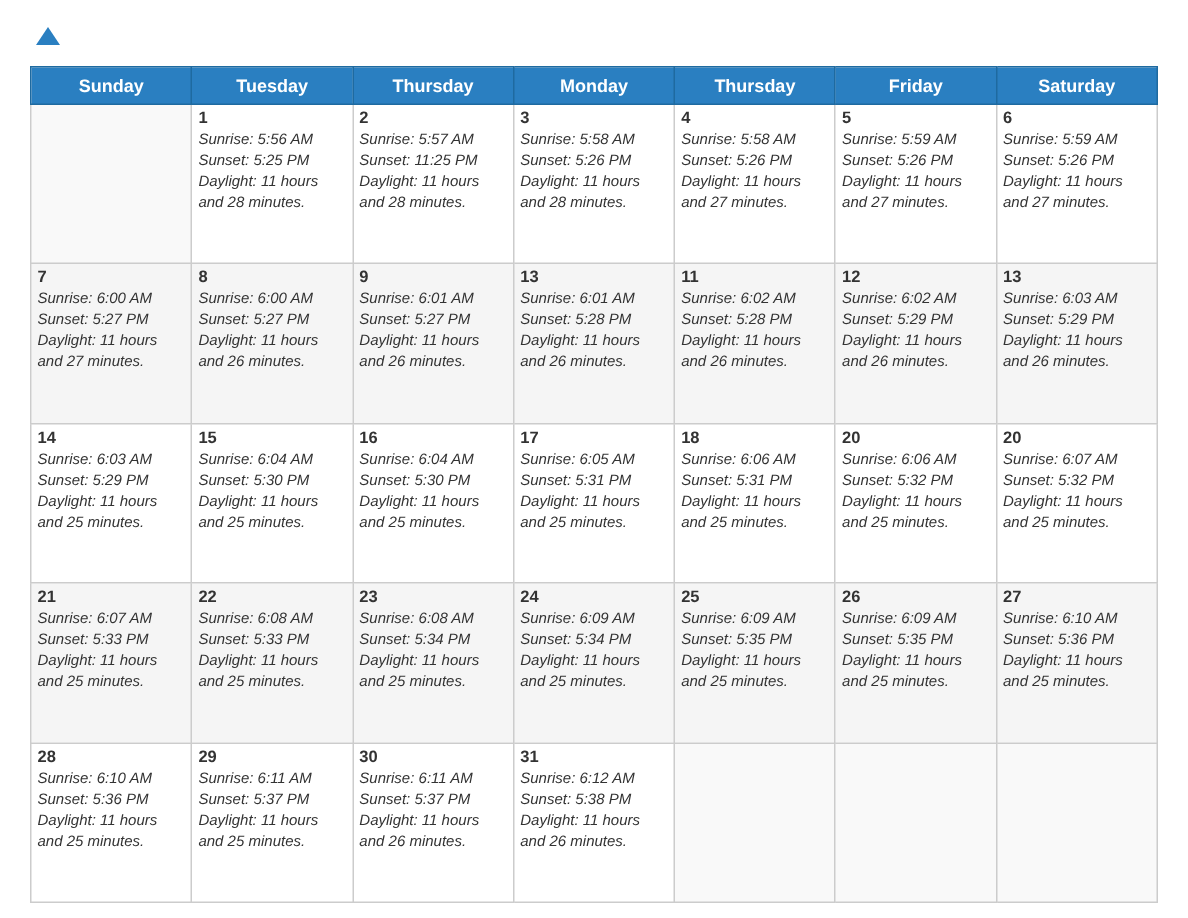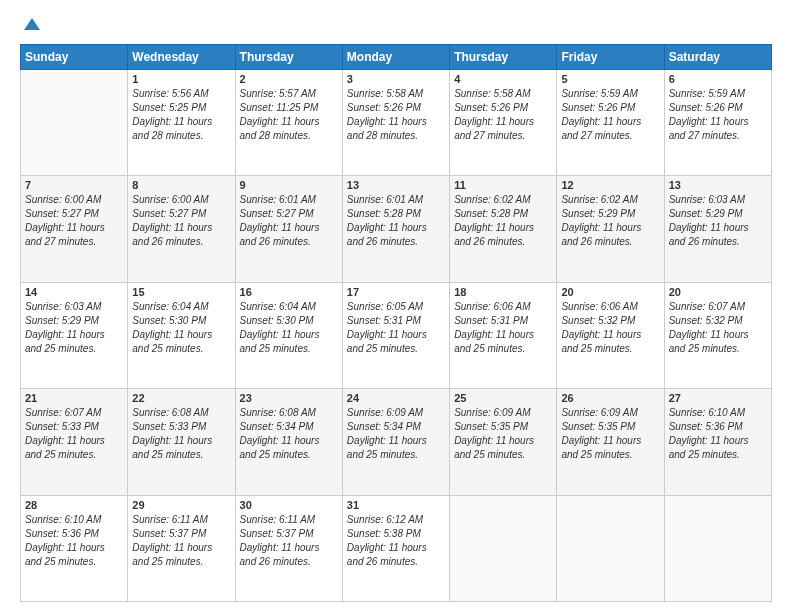--- a/index.html
+++ b/index.html
@@ -66,21 +66,21 @@
       border-collapse: collapse;
       width: 100%;
       table-layout: fixed;
     }
     .calendar th {
       background-color: #2a7fc1;
       color: #fff;
       font-size: 12px;
       font-weight: bold;
       padding: 5px 4px;
-      text-align: left;
+      text-align: center;
       border: 1px solid #1e6aa0;
     }
     .calendar td {
       border: 1px solid #ccc;
       vertical-align: top;
       padding: 3px 4px;
       font-size: 10.5px;
       color: #333;
       background: #fff;
     }
@@ -123,21 +123,21 @@
     <div class="title-block">
       <div class="month-title"></div>
       <div class="location"></div>
     </div>
   </div>
 
   <table class="calendar">
     <thead>
       <tr>
       <th>Sunday</th>
-          <th>Wednesday</th>
+          <th>Tuesday</th>
           <th>Thursday</th>
           <th>Monday</th>
           <th>Thursday</th>
           <th>Friday</th>
           <th>Saturday</th>
         </tr>
     </thead>
     <tbody id="calendar-body">
     <tr>
           <td class="empty"></td>

